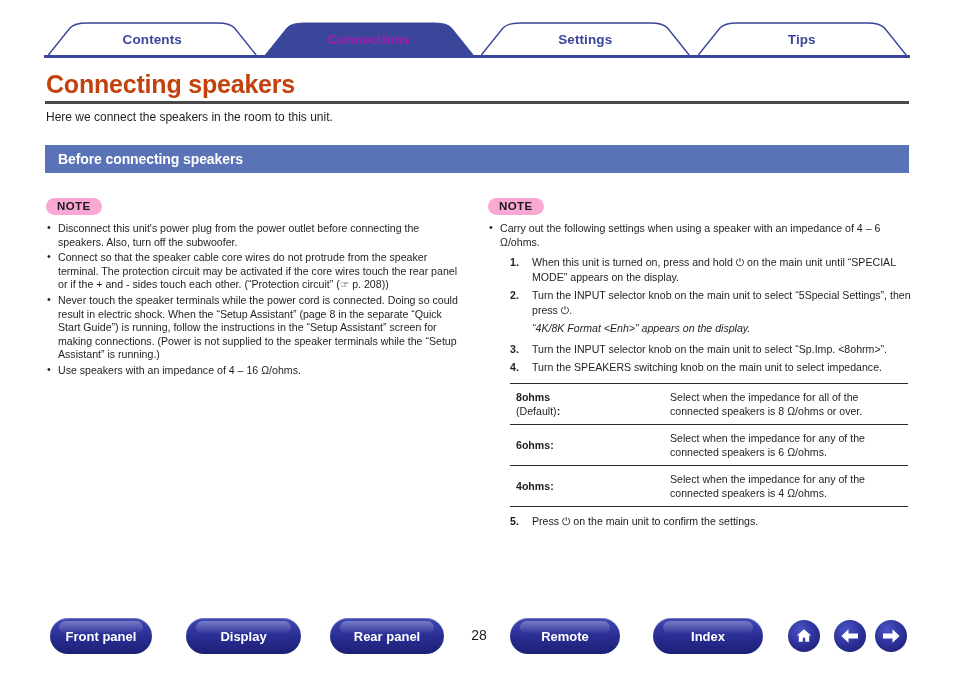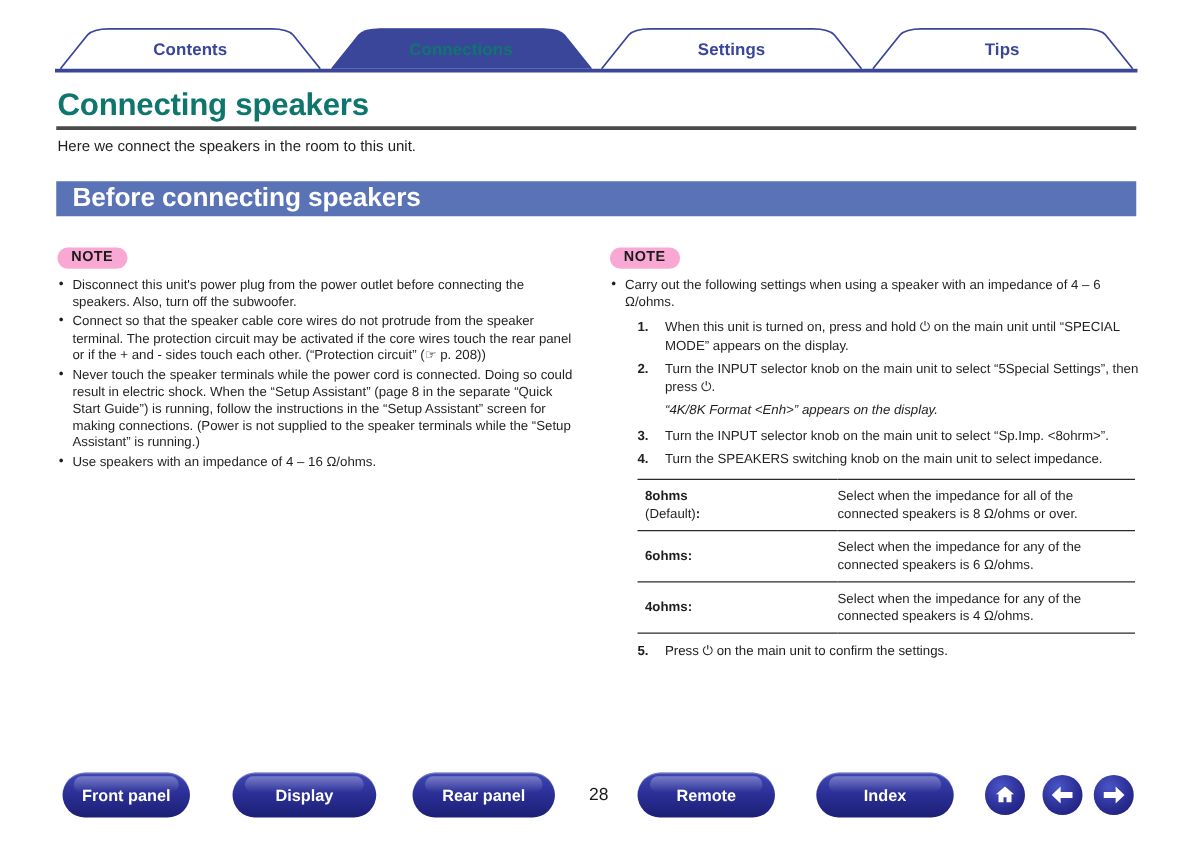--- a/index.html
+++ b/index.html
@@ -40,35 +40,35 @@
     color: #3a4699;
     cursor: pointer;
     background: #ffffff;
   }
   .tab .tabshape {
     position: absolute;
     left: 0; top: 0; right: 0; bottom: 0;
     z-index: 0;
   }
   .tab .tablabel { position: relative; z-index: 2; }
-  .tab.active { color: #0f766e; text-align: center; }
+  .tab.active { color: #a21caf; text-align: center; }
   .tabbase {
     position: absolute;
     left: 0; right: 0; top: 33px;
     height: 3px;
     background: #3a4699;
   }
 
   
   .page-title {
     position: absolute;
     left: 46px; top: 70px;
     font-size: 25px;
     font-weight: bold;
-    color: #0f766e;
+    color: #c2410c;
     letter-spacing: -.2px;
   }
   .title-rule {
     position: absolute;
     left: 45px; top: 101px;
     width: 864px; height: 3px;
     background: #4a4a4a;
   }
   .lead {
     position: absolute;
@@ -81,21 +81,21 @@
   .section-bar {
     position: absolute;
     left: 45px; top: 145px;
     width: 864px; height: 28px;
     background: #5a72b6;
     display: flex;
     align-items: center;
   }
   .section-bar .stitle {
     color: #ffffff;
-    font-size: 21px;
+    font-size: 14px;
     font-weight: bold;
     padding-left: 13px;
     letter-spacing: -.1px;
   }
 
   
   .col {
     position: absolute;
     top: 196px;
   }

